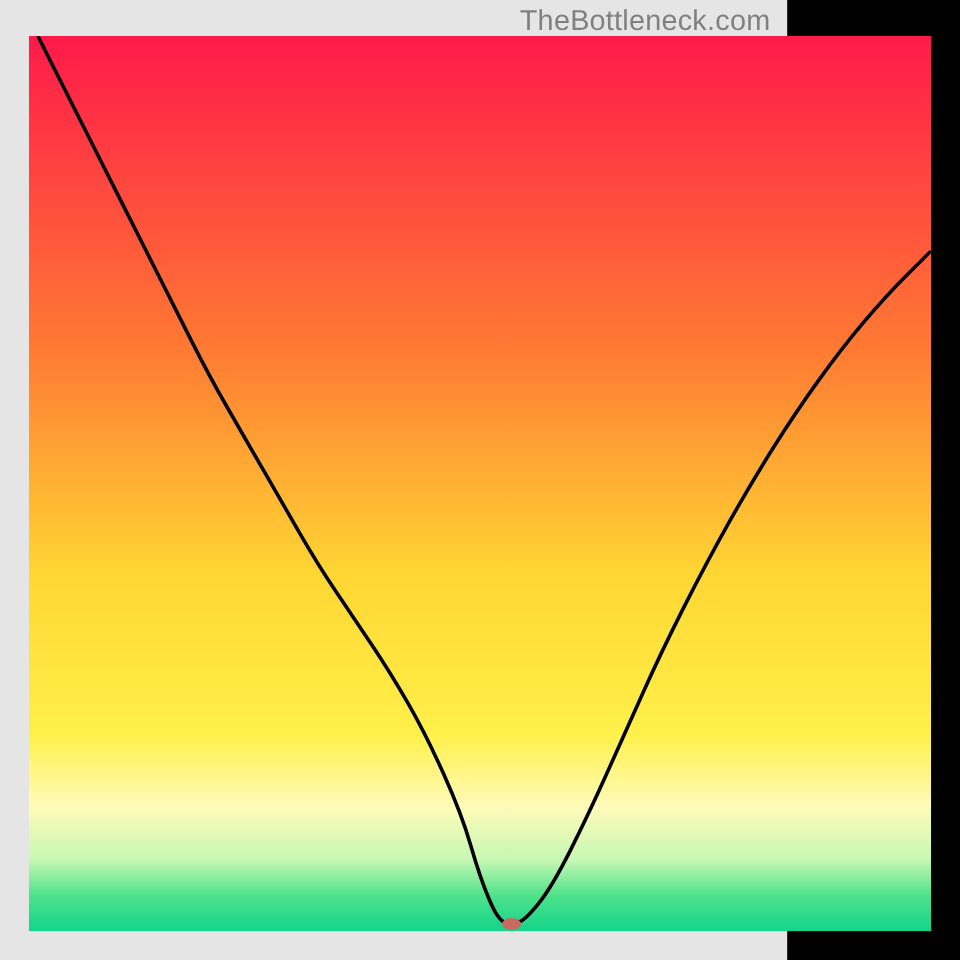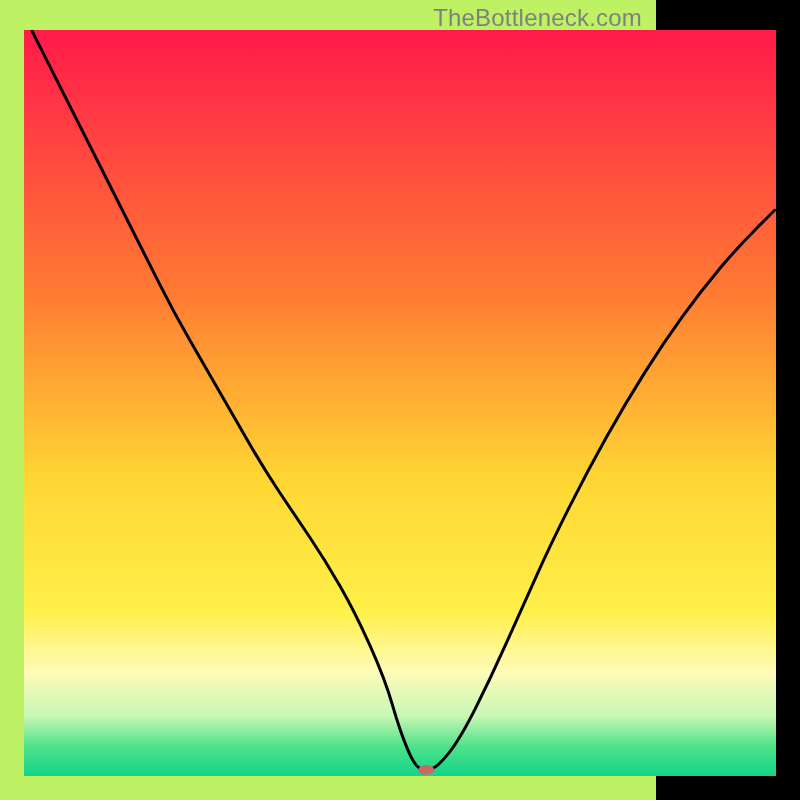--- a/index.html
+++ b/index.html
@@ -10,21 +10,21 @@
     background: #000;
     overflow: hidden;
     font-family: Arial, Helvetica, sans-serif;
   }
   .frame {
     position: absolute;
     left: 0;
     top: 0;
     width: 656px;
     height: 800px;
-    background: #bef264;
+    background: #e5e5e5;
   }
   .watermark {
     position: absolute;
     top: 4px;
     right: 14px;
     color: #808080;
     font-size: 24px;
     font-weight: 500;
     letter-spacing: 0.2px;
   }

